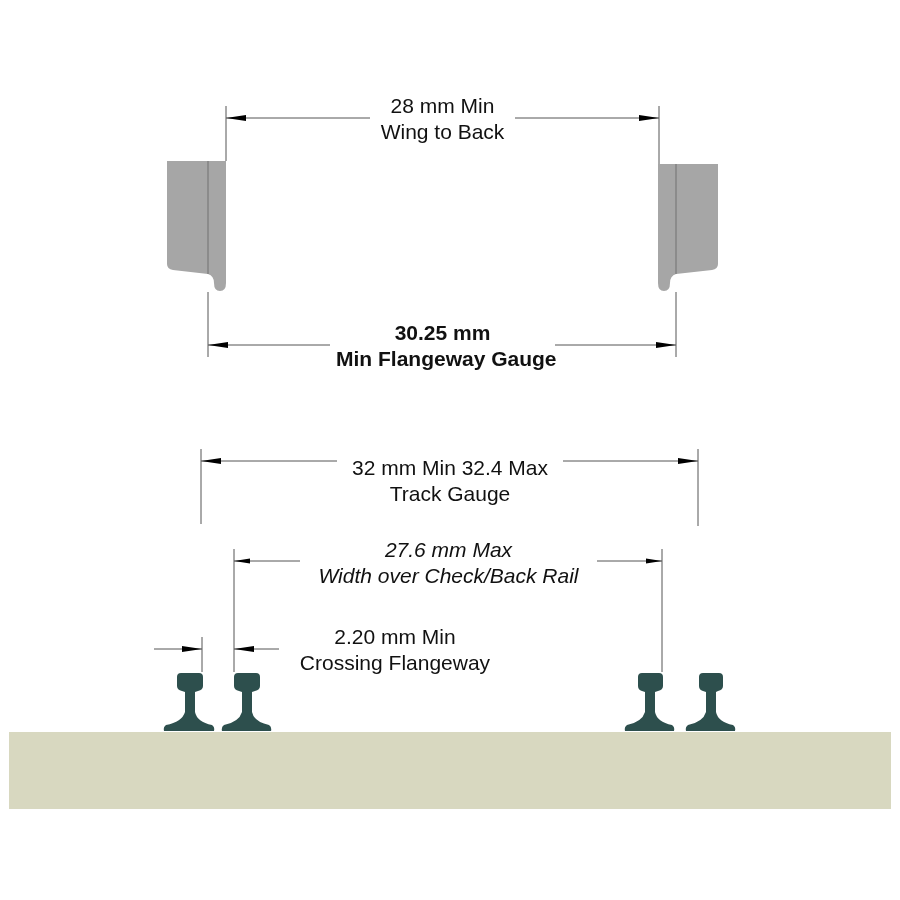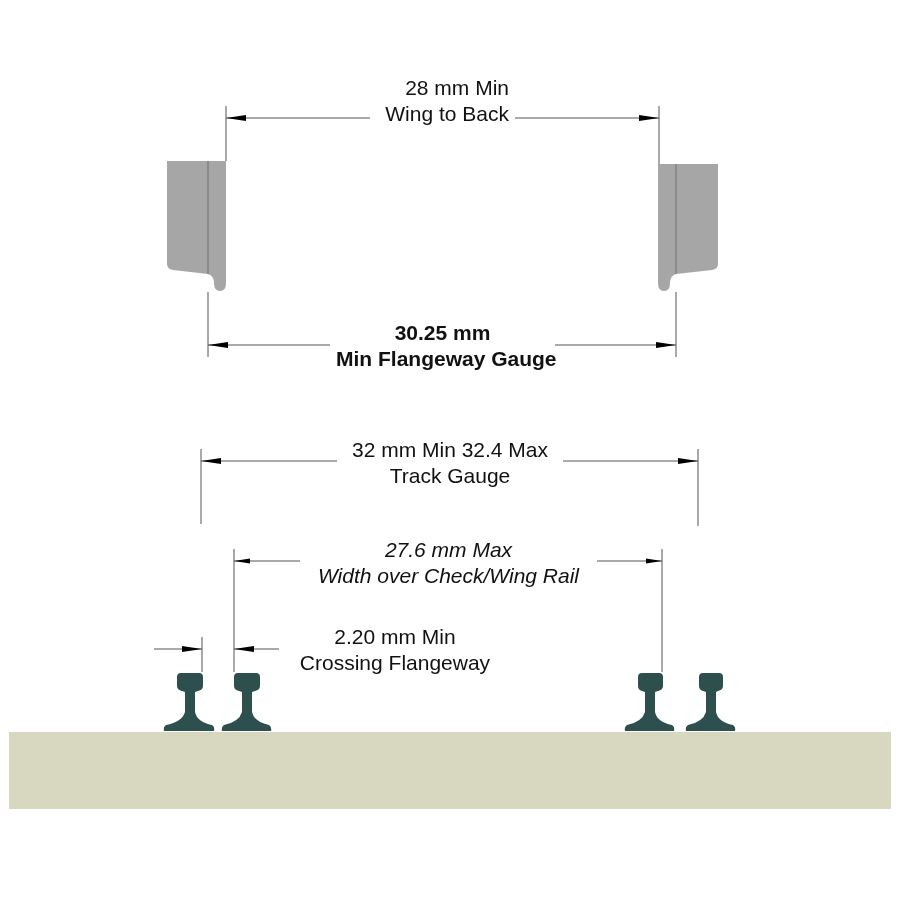--- a/index.html
+++ b/index.html
@@ -77,36 +77,36 @@
   <rect x="9" y="732" width="882" height="77" fill="#d8d8c0"></rect>
 
   <g fill="#2d4f4d">
     <path d="M181,673 L199,673 Q203,673 203,677 L203,686 Q203,690 198,691 L195,692 L195,712 Q197,722 212,725 Q215,727 214,731 L164,731 Q163,727 166,725 Q182,722 185,712 L185,692 L182,691 Q177,690 177,686 L177,677 Q177,673 181,673 Z"></path>
     <path d="M238,673 L256,673 Q260,673 260,677 L260,686 Q260,690 255,691 L252,692 L252,712 Q254,722 269,725 Q272,727 271,731 L222,731 Q221,727 224,725 Q239,722 242,712 L242,692 L239,691 Q234,690 234,686 L234,677 Q234,673 238,673 Z"></path>
     <path d="M642,673 L659,673 Q663,673 663,677 L663,686 Q663,690 658,691 L655,692 L655,712 Q657,722 672,725 Q675,727 674,731 L625,731 Q624,727 627,725 Q642,722 645,712 L645,692 L642,691 Q638,690 638,686 L638,677 Q638,673 642,673 Z"></path>
     <path d="M703,673 L719,673 Q723,673 723,677 L723,686 Q723,690 718,691 L716,692 L716,712 Q718,722 733,725 Q736,727 735,731 L686,731 Q685,727 688,725 Q703,722 706,712 L706,692 L703,691 Q699,690 699,686 L699,677 Q699,673 703,673 Z"></path>
   </g>
 </svg>
 
-<div class="label" style="left:370px; top:75px; width:133px; background:transparent;text-align:right;">
+<div class="label" style="left:370px; top:93px; width:133px; background:transparent;">
   <span>28 mm Min</span>
   <span>Wing to Back</span>
 </div>
 
 <div class="label" style="left:330px; top:320px; width:213px; background:transparent;font-weight:bold;">
   <span>30.25 mm</span>
   <span>Min Flangeway Gauge</span>
 </div>
 
-<div class="label" style="left:337px; top:437px; width:214px; background:transparent;">
+<div class="label" style="left:337px; top:455px; width:214px; background:transparent;">
   <span>32 mm Min 32.4 Max</span>
   <span>Track Gauge</span>
 </div>
 
 <div class="label" style="left:300px; top:537px; width:285px; background:transparent;font-style:italic;">
   <span>27.6 mm Max</span>
-  <span>Width over Check/Wing Rail</span>
+  <span>Width over Check/Back Rail</span>
 </div>
 
 <div class="label" style="left:286px; top:624px; width:206px; background:transparent;">
   <span>2.20 mm Min</span>
   <span>Crossing Flangeway</span>
 </div>
 
 </body></html>

